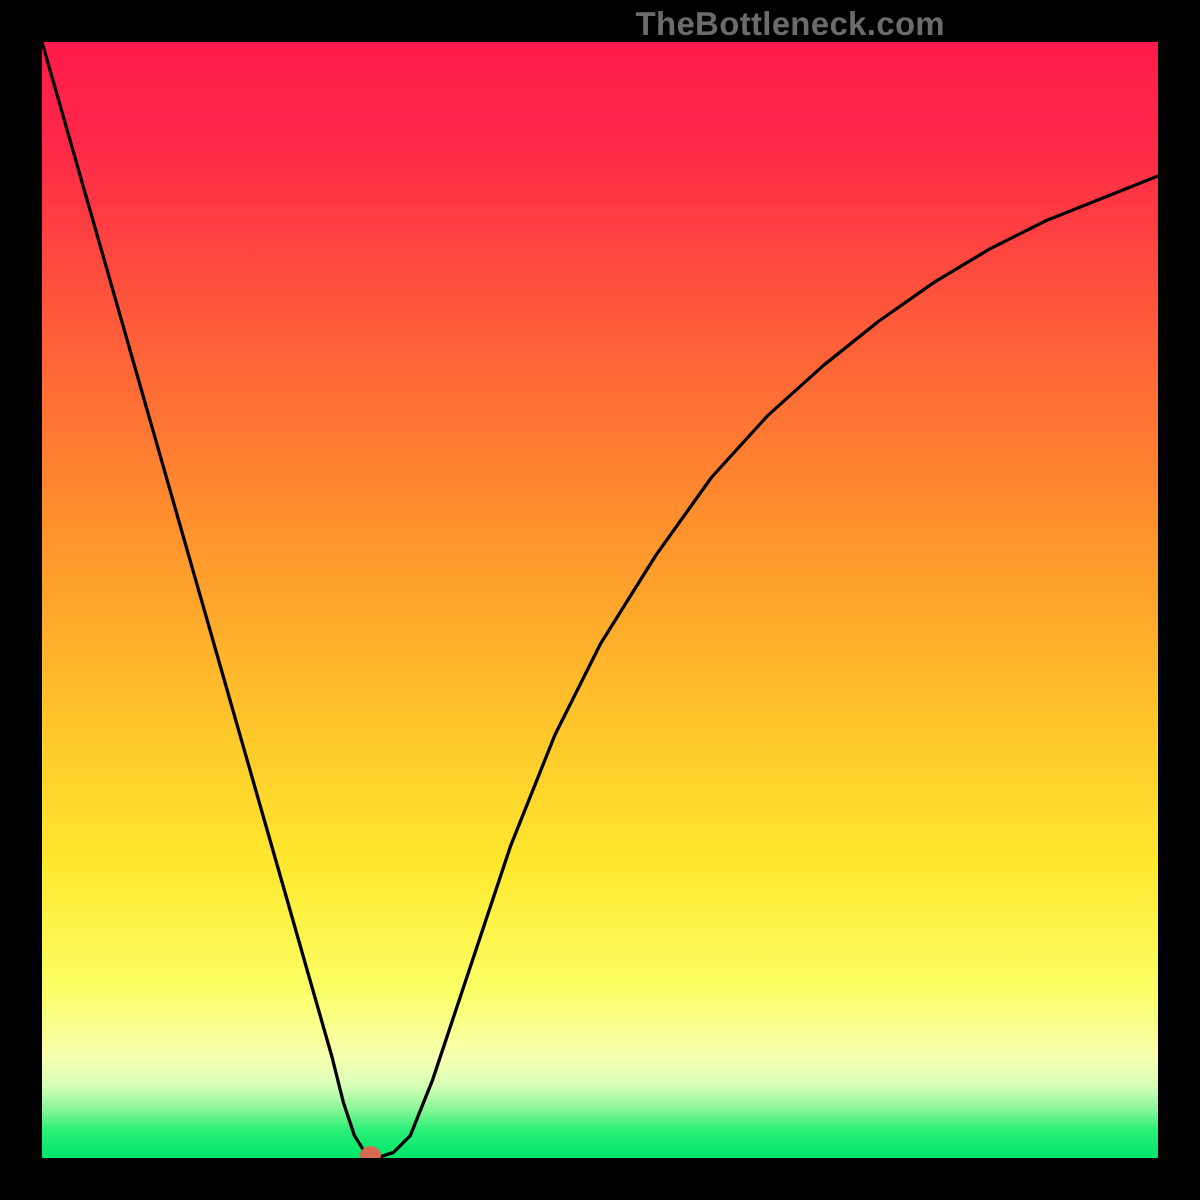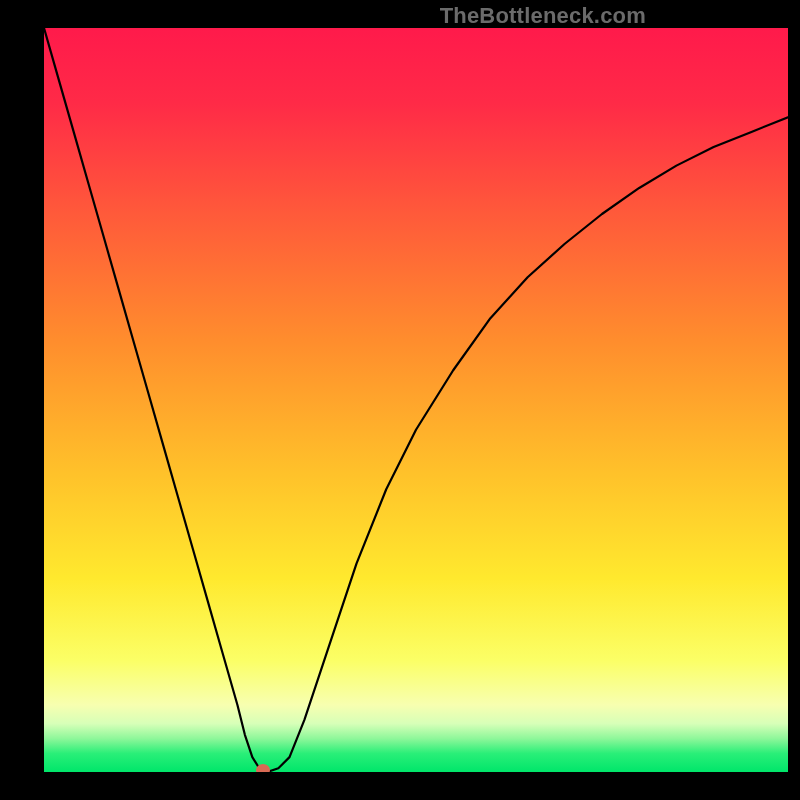--- a/index.html
+++ b/index.html
@@ -7,21 +7,21 @@
     padding: 0;
     width: 800px;
     height: 800px;
     background: #000;
     overflow: hidden;
     font-family: Arial, Helvetica, sans-serif;
   }
   .frame {
     position: absolute;
     top: 0;
-    left: 16px;
+    left: 0;
     width: 640px;
     height: 800px;
     background: #000;
   }
   .plot {
     position: absolute;
     top: 28px;
     left: 28px;
     width: 744px;
     height: 744px;

